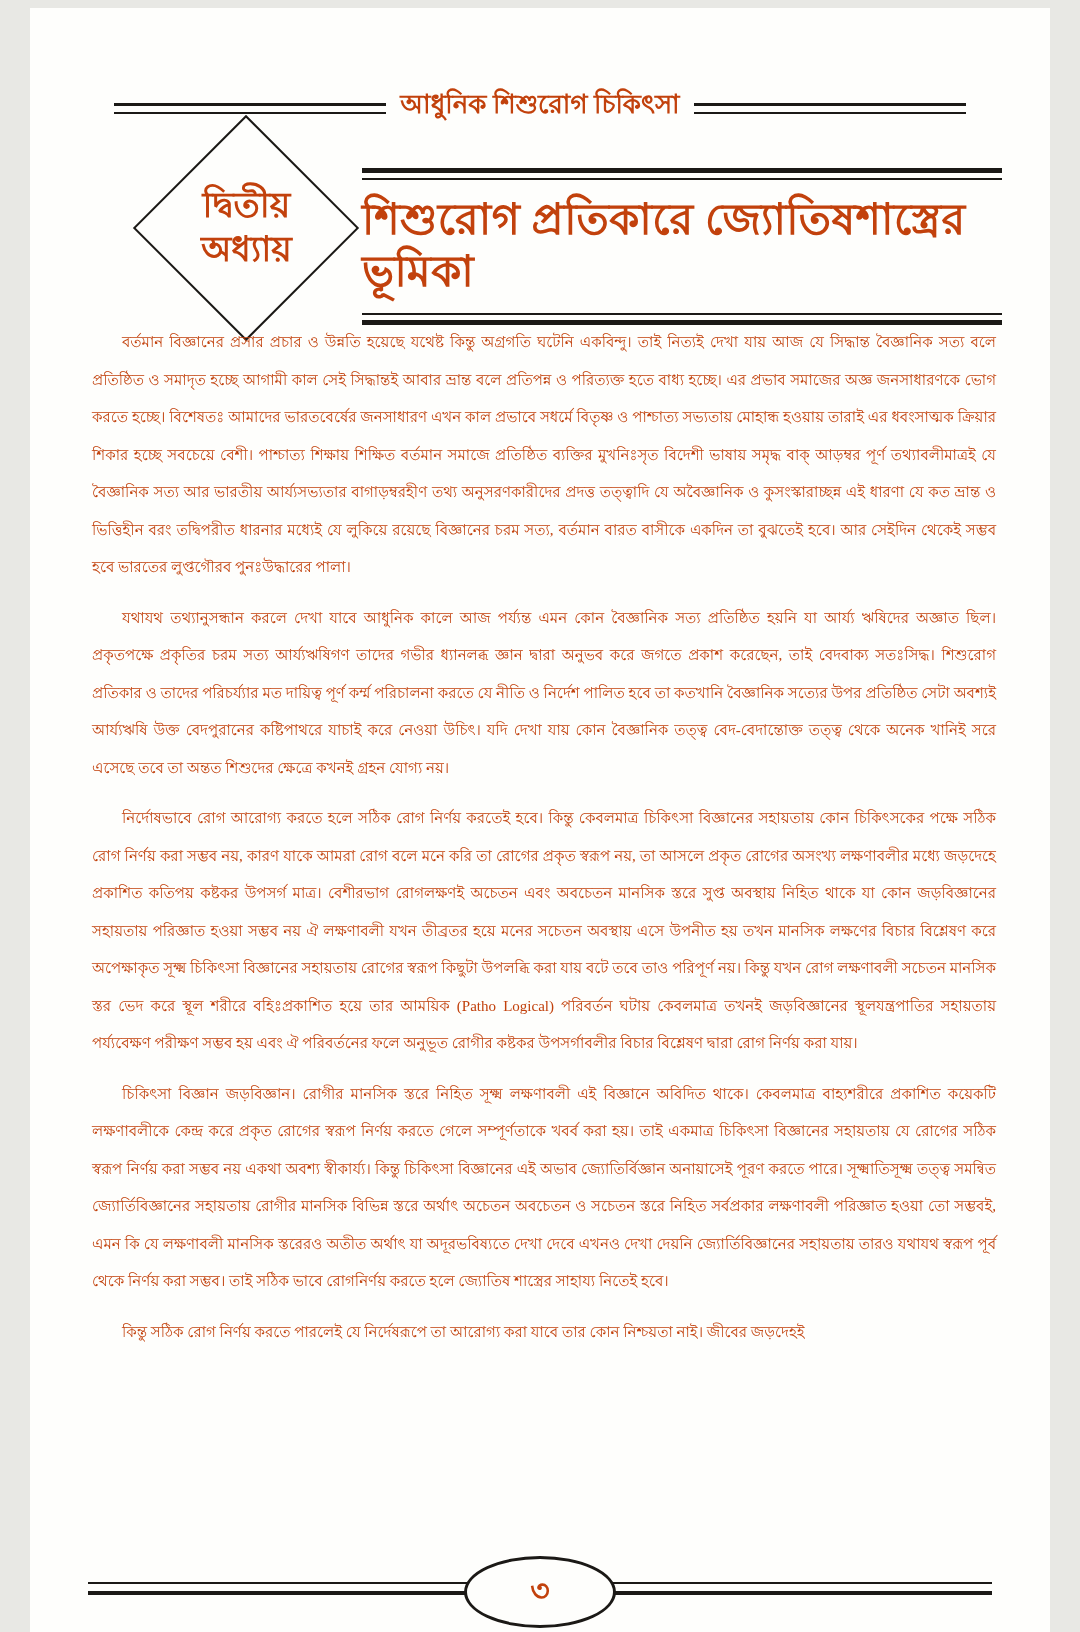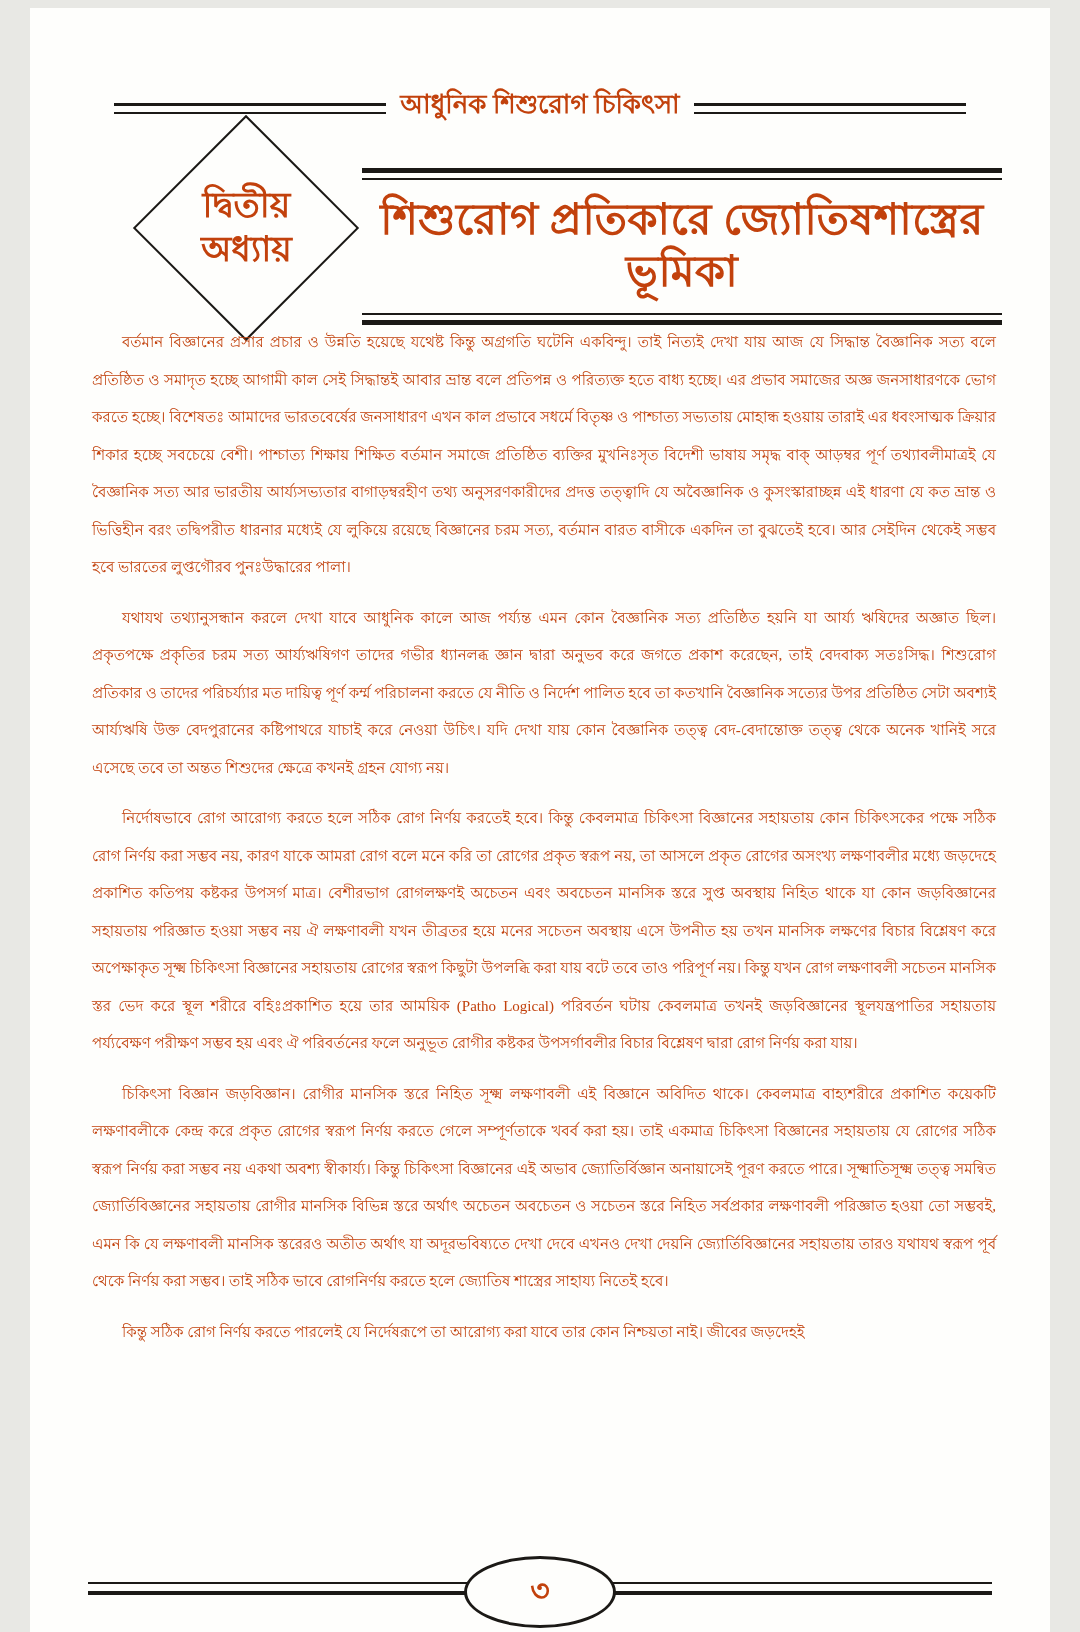--- a/index.html
+++ b/index.html
@@ -35,21 +35,20 @@
   }
   .diamond-inner{
     transform:rotate(-45deg);
     text-align:center;
     font-size:35px;font-weight:bold;line-height:1.25;
     white-space:nowrap;
   }
   
   .title-block{
     position:absolute;top:160px;left:332px;right:48px;
-    text-align:center;
   }
   .rule-thick{height:5px;background:#1b1916;}
   .rule-thin{height:2px;background:#1b1916;margin-top:5px;}
   .rule-thin-b{height:2px;background:#1b1916;margin-bottom:5px;}
   .chapter-title{
     margin:14px 0 16px 0;
     font-size:43px;font-weight:bold;
     letter-spacing:.5px;
     line-height:1.2;
   }

